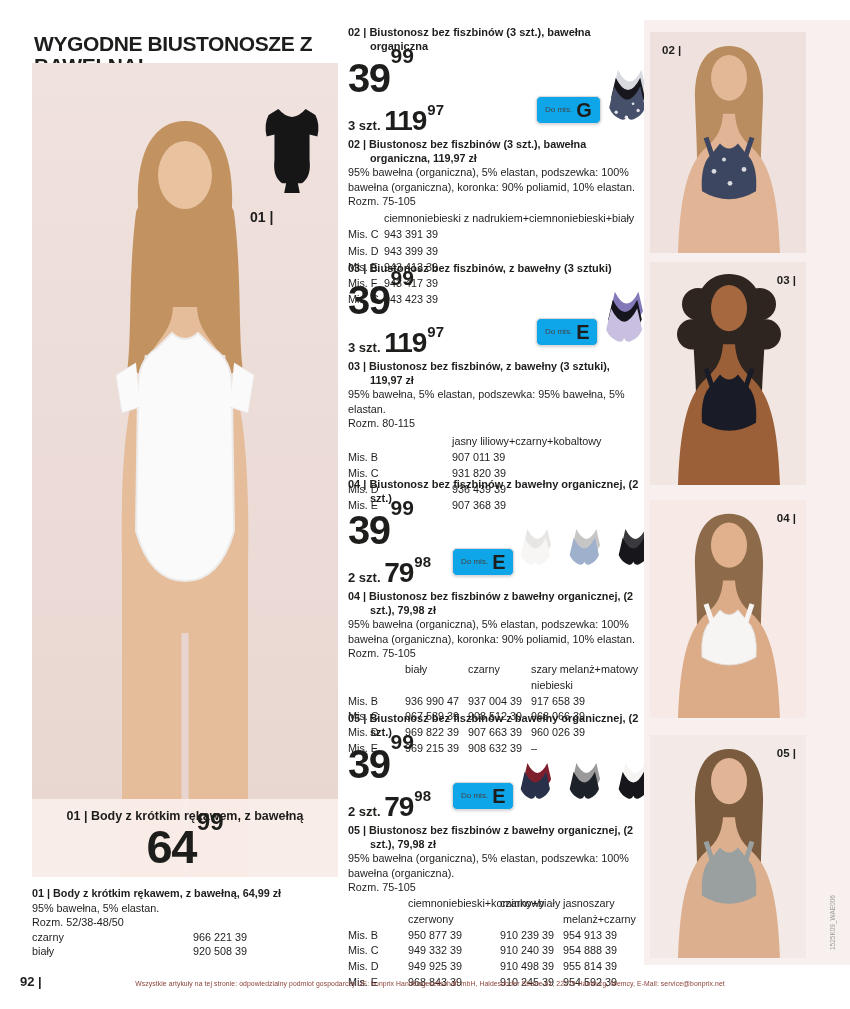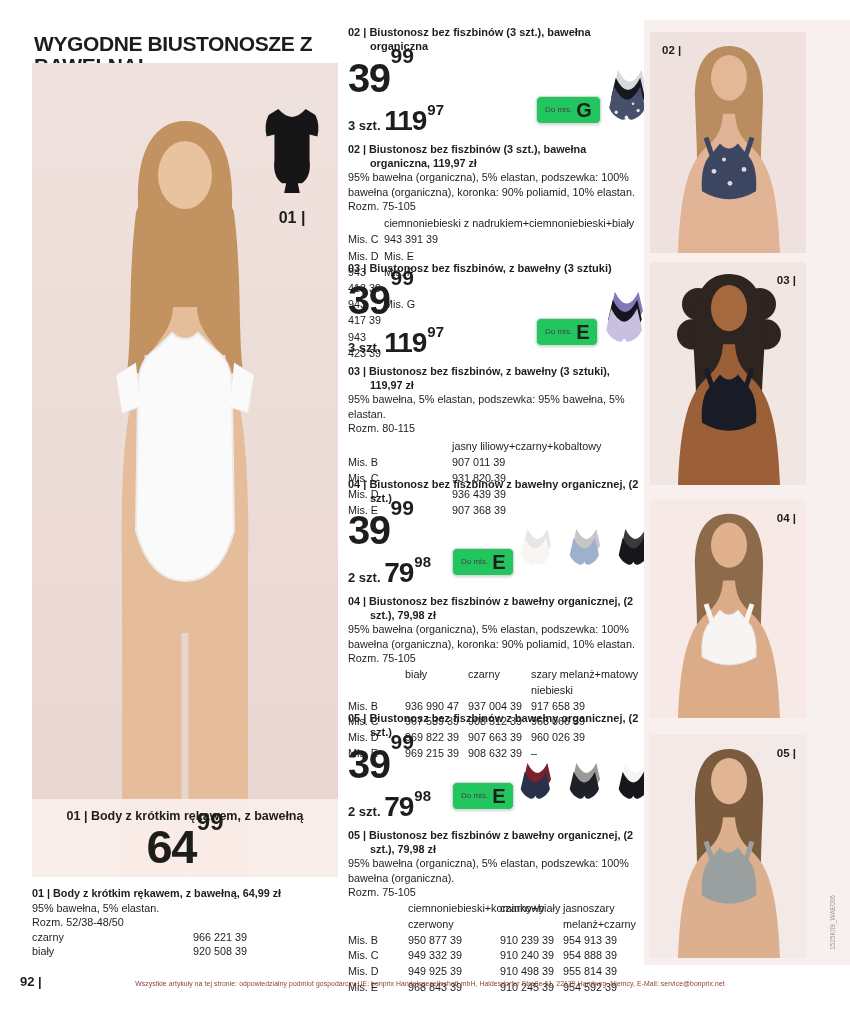--- a/index.html
+++ b/index.html
@@ -9,21 +9,21 @@
 
   
   .headline{position:absolute;left:34px;top:33px;width:320px;font-size:21px;
             font-weight:bold;letter-spacing:-.4px;line-height:1.05}
 
   
   .main-photo{position:absolute;left:32px;top:63px;width:306px;height:814px;
               background:linear-gradient(#f0e2de,#e8d5d0);overflow:hidden}
   .main-photo svg.art{position:absolute;left:0;top:0}
   .inset{position:absolute;right:4px;top:40px;width:84px;text-align:center}
-  .inset-label{font-size:16px;font-weight:bold;margin-top:4px;text-align:center}
+  .inset-label{font-size:14px;font-weight:bold;margin-top:4px;text-align:left}
   .price-band{position:absolute;left:0;right:0;bottom:0;height:78px;
               background:rgba(250,239,236,.93);text-align:center;padding-top:10px;box-sizing:border-box}
   .band-title{font-size:12.5px;font-weight:bold}
   .band-price{font-size:47px;font-weight:bold;letter-spacing:-1.5px;line-height:1.0}
   .band-price sup{font-size:24px;position:relative;top:-16px;letter-spacing:0;margin-left:1px}
 
   
   .p01desc{position:absolute;left:32px;top:886px;width:304px;font-size:10.8px;line-height:1.35}
   .p01desc .dt{font-weight:bold}
   .colrow{display:grid;grid-template-columns:161px auto}
@@ -33,27 +33,27 @@
   .sec .title{font-weight:bold;font-size:11px;line-height:1.25;
               padding-left:22px;text-indent:-22px}
   .pricewrap{display:flex;align-items:center;margin-top:3px}
   .pcol{flex:0 0 auto}
   .pc2{width:188px}.pc45{width:104px}
   .big{font-size:40px;font-weight:bold;letter-spacing:-1.5px;line-height:1.05}
   .big sup{font-size:21px;position:relative;top:-14px;letter-spacing:0;margin-left:1px}
   .second{font-size:13px;font-weight:bold;margin-top:6px}
   .second .num{font-size:28px;letter-spacing:-1px}
   .second sup{font-size:15px;position:relative;top:-9px;margin-left:1px}
-  .badge{border:1px solid #d9d9d9;border-radius:5px;background:#22c55e;
+  .badge{border:1px solid #d9d9d9;border-radius:5px;background:#0ea5e9;
          box-shadow:0 1px 3px rgba(0,0,0,.18);padding:3px 8px;display:flex;
          align-items:center;gap:4px;margin-top:26px;flex:0 0 auto}
   .badge .sm{font-size:8px;color:#444}
   .badge .lt{font-size:20px;font-weight:bold;line-height:1}
   .thumbs{margin-left:auto;display:flex;gap:5px;align-items:flex-start}
-  .desc{font-size:10.8px;line-height:1.33;margin-top:5px}
+  .desc{font-size:10.8px;line-height:1.33;}
   .desc .dt{font-weight:bold;padding-left:22px;text-indent:-22px}
   .tbl{font-size:10.8px;line-height:1.5;display:grid;margin-top:2px}
   .t2{grid-template-columns:36px 1fr}
   .t3{grid-template-columns:104px 1fr}
   .t04{grid-template-columns:57px 63px 63px 1fr;line-height:1.45}
   .t05{grid-template-columns:60px 92px 63px 1fr;line-height:1.45}
   .hd{}
 
   
   .rightbg{position:absolute;left:644px;top:20px;width:206px;height:945px;background:#f8f0ee}
@@ -145,20 +145,21 @@
     <div class="dt">02 | Biustonosz bez fiszbinów (3 szt.), bawełna organiczna, 119,97 zł</div>
     <div>95% bawełna (organiczna), 5% elastan, podszewka: 100% bawełna (organiczna), koronka: 90% poliamid, 10% elastan.</div>
     <div>Rozm. 75-105</div>
   </div>
   <div class="tbl t2">
     <span></span>
       <span class="hd">ciemnoniebieski z nadrukiem+ciemnoniebieski+biały</span>
     <span>Mis. C</span>
       <span>943 391 39</span>
     <span>Mis. D</span>
+      <span>943 399 39</span>
     <span>Mis. E</span>
       <span>943 413 39</span>
     <span>Mis. F</span>
       <span>943 417 39</span>
     <span>Mis. G</span>
       <span>943 423 39</span>
   </div>
 </div>
 
 <div class="sec" style="top:262px">

